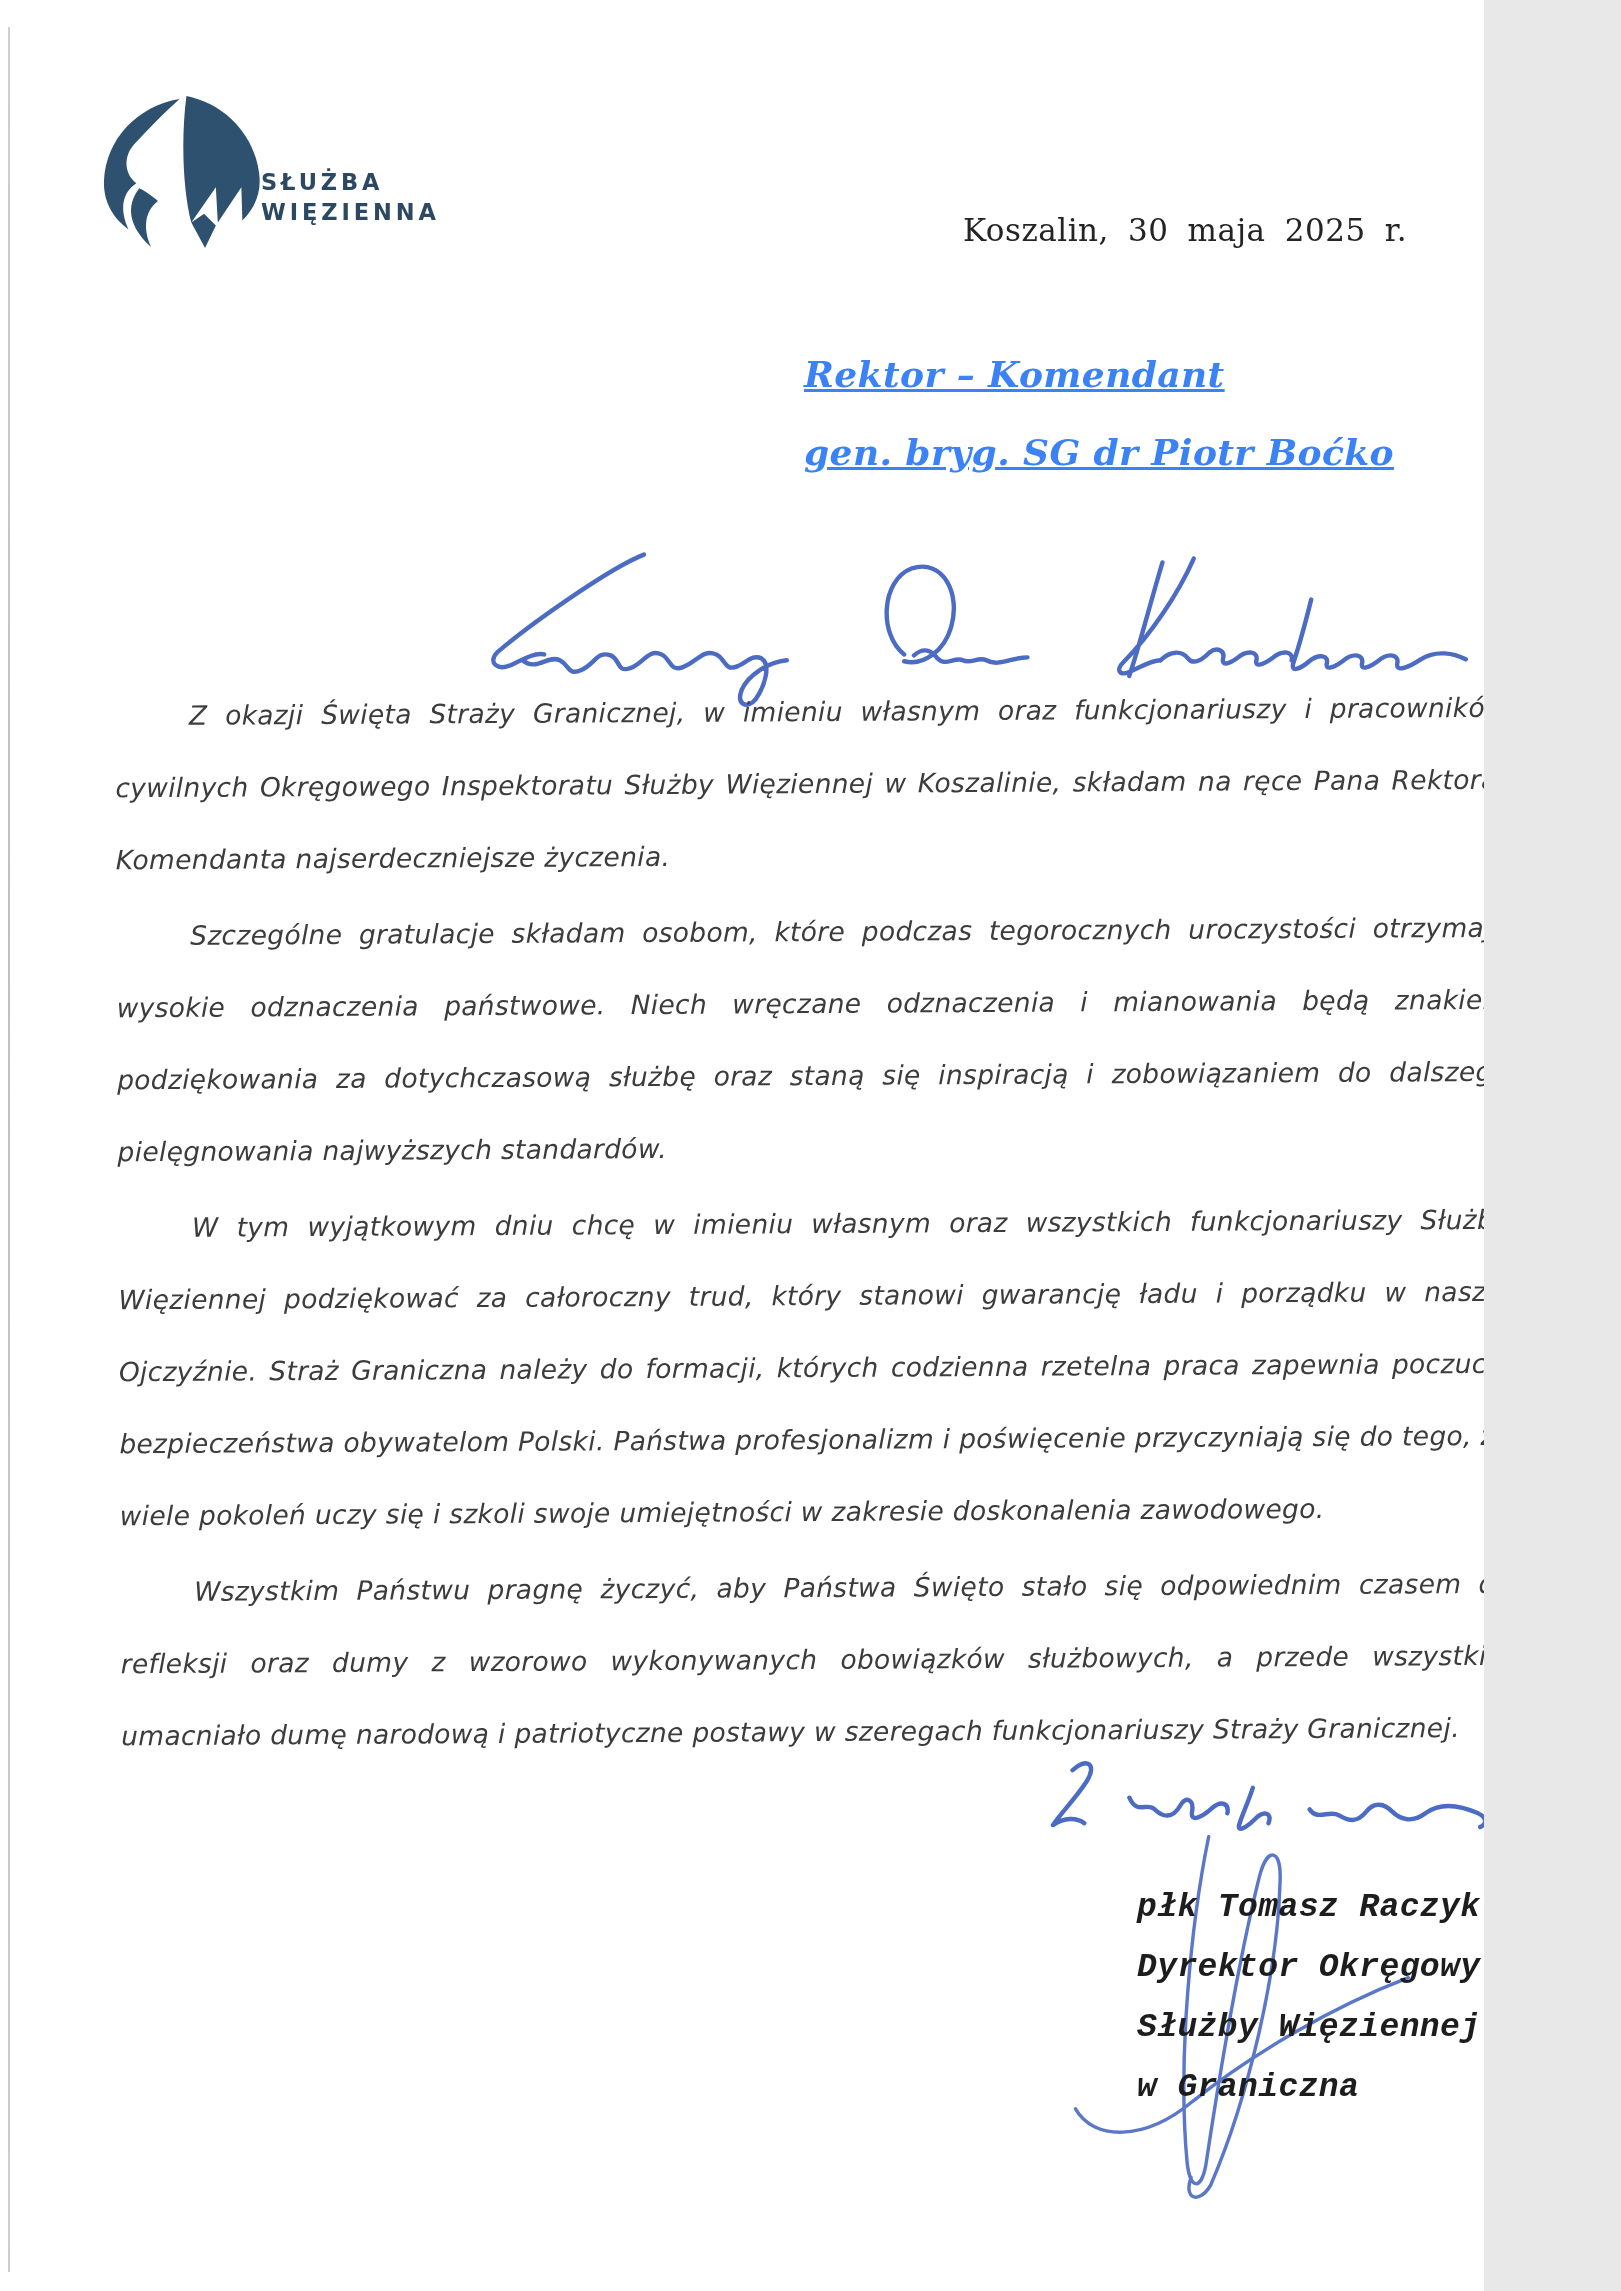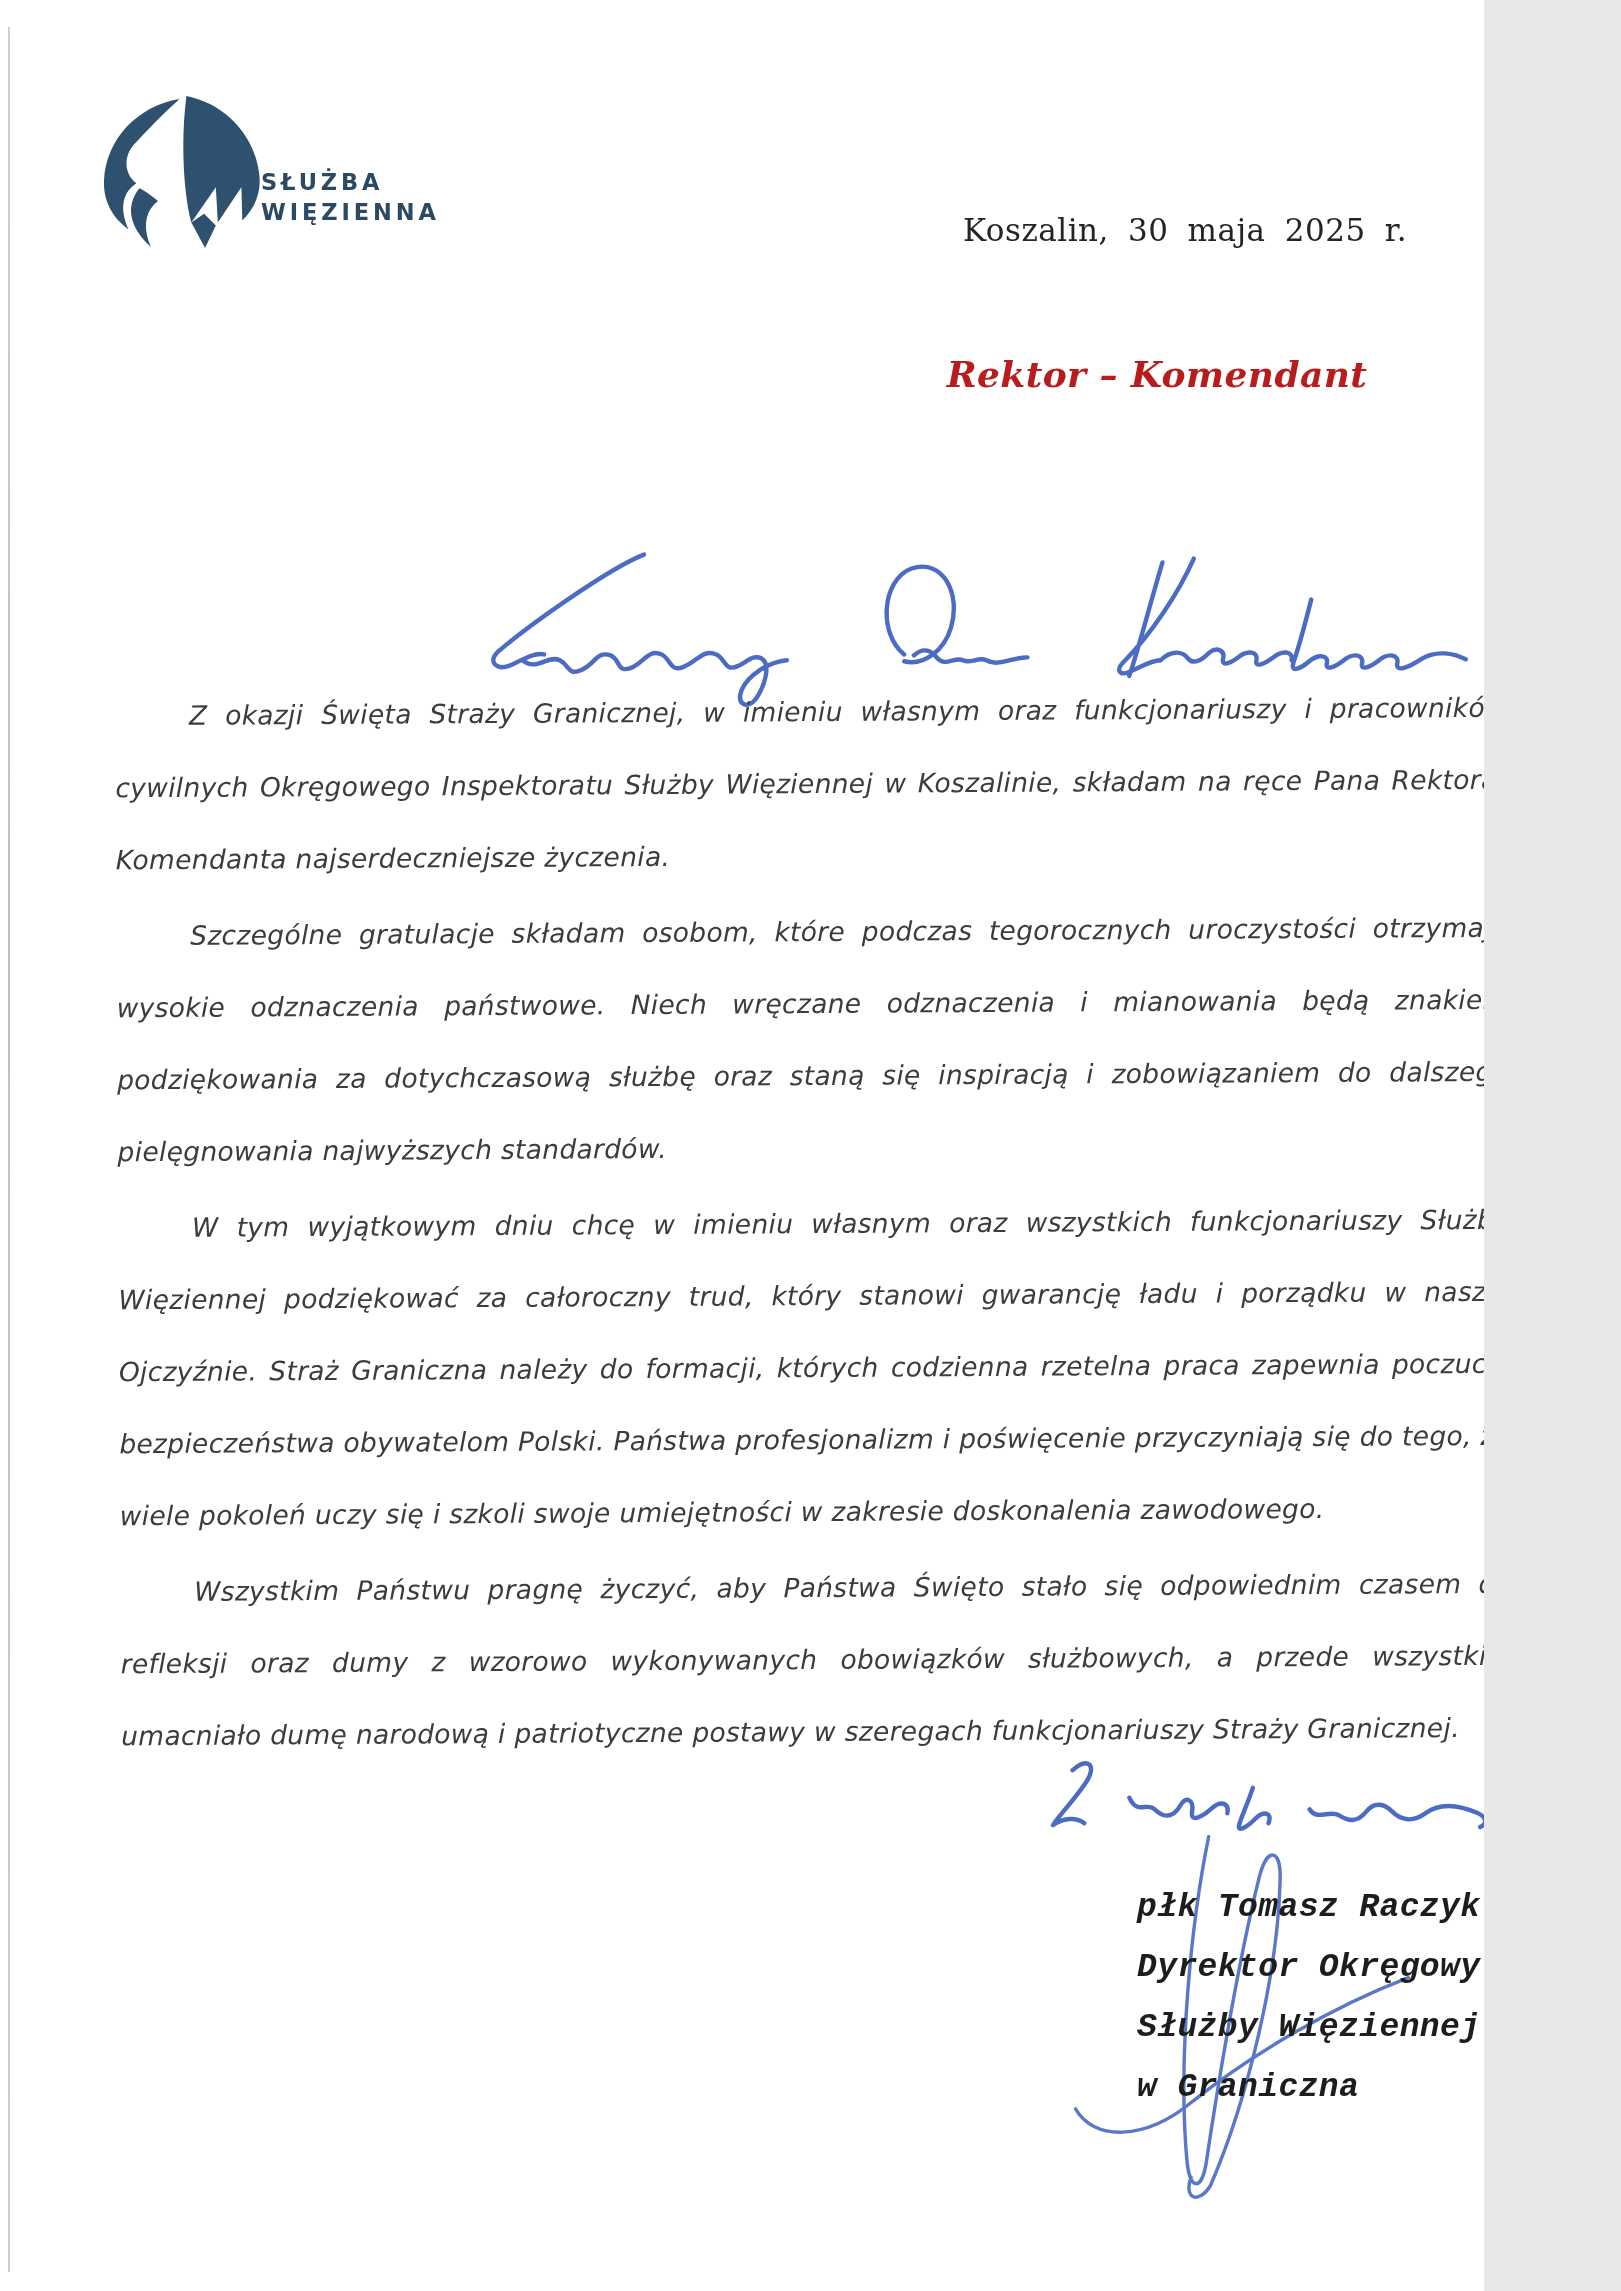--- a/index.html
+++ b/index.html
@@ -26,24 +26,24 @@
   }
   
   .date-line{
     position:absolute;left:963px;top:212px;
     font-size:31px;color:#242424;
     word-spacing:8.8px;letter-spacing:0.5px;
   }
   
   .addressee{
     position:absolute;left:804px;top:335px;width:706px;
-    text-align:center;
     font-weight:bold;font-style:italic;
-    font-size:36px;line-height:78px;color:#b91c1c;
+    font-size:36px;line-height:78px;color:#3b82f6;
     letter-spacing:0.4px;
+    text-decoration:underline;
   }
   
   .ink{stroke:#4c6cc3;stroke-width:4.5;fill:none;stroke-linecap:round;stroke-linejoin:round;}
   .ink-thin{stroke:#5a77c8;stroke-width:3.5;fill:none;stroke-linecap:round;stroke-linejoin:round;}
   .greeting-svg{position:absolute;left:461px;top:537px;}
   .closing-svg{position:absolute;left:990px;top:1733px;}
   .paraph-svg{position:absolute;left:1054px;top:1815px;}
   
   .body-text{
     position:absolute;left:118px;top:676px;width:1392px;
@@ -90,20 +90,21 @@
     <div class="logo-text">
       <div>SŁUŻBA</div>
       <div>WIĘZIENNA</div>
     </div>
   </div>
 
   <div class="date-line">Koszalin, 30 maja 2025 r.</div>
 
   <div class="addressee">
     <div>Rektor – Komendant</div>
+    <div>gen. bryg. SG dr Piotr Boćko</div>
   </div>
 
   <svg class="greeting-svg" role="img" width="1039" height="181" viewBox="0 0 1060 185" aria-label="Szanowny Panie Komendancie">
     <path class="ink" d="M186,18 C150,32 66,92 36,118 C26,128 36,138 52,130 C66,123 76,118 84,120"></path>
     <path class="ink" d="M62,126 C76,138 88,120 100,126 C110,131 108,142 122,136 C136,130 138,116 152,121
                          C162,125 158,139 172,134 C186,129 190,114 204,120 C214,125 212,138 226,133
                          C240,128 246,114 260,120 C270,125 268,138 282,132 C292,127 298,120 306,124
                          C316,130 310,152 300,166 C292,176 280,172 286,156 C292,142 312,128 332,126"></path>
     <path class="ink" d="M452,120 C426,100 428,44 460,32 C492,22 510,58 500,92 C493,116 472,132 452,127
                          M462,121 C472,112 480,116 486,124 C494,133 504,122 512,126 C520,130 528,122 536,126

